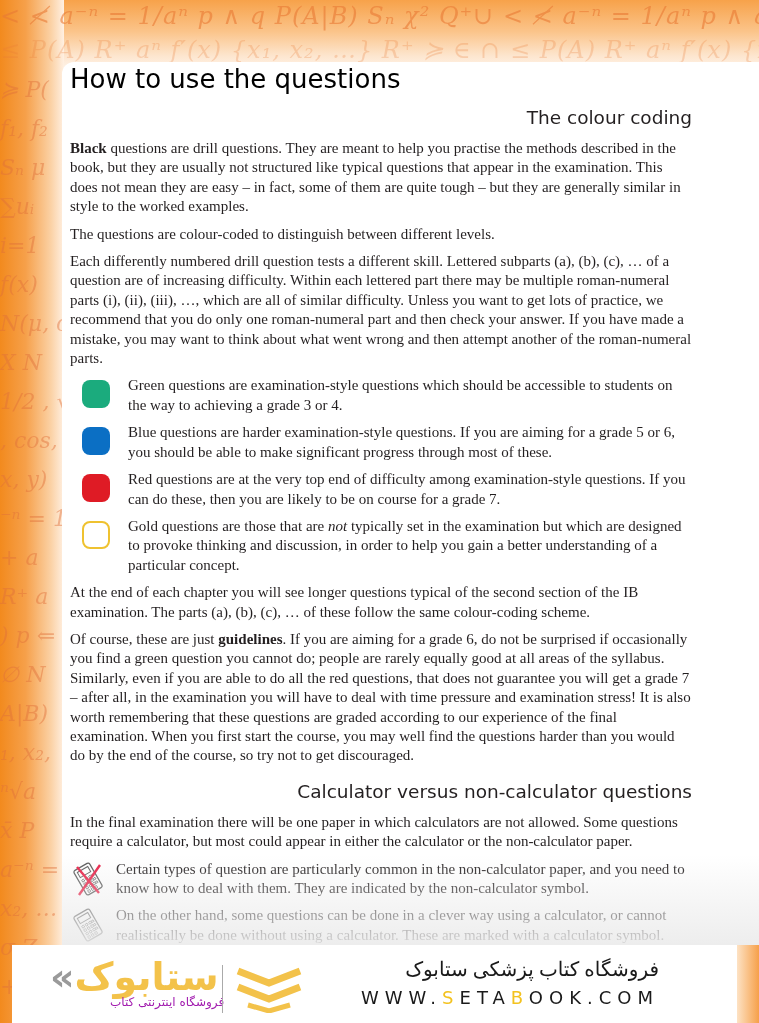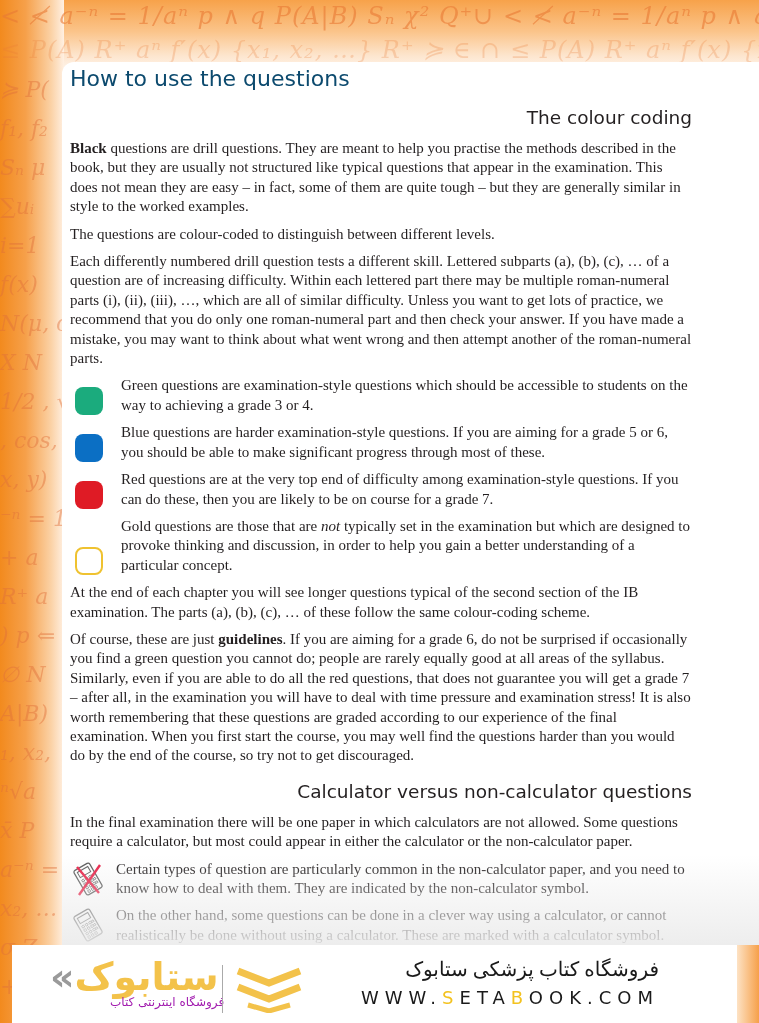--- a/index.html
+++ b/index.html
@@ -43,28 +43,28 @@
     position:absolute; left:62px; top:855px; width:697px; height:90px;
     background: linear-gradient(180deg, rgba(255,255,255,0) 0%, rgba(235,235,235,0.9) 100%);
     pointer-events:none;
   }
   .content {
     position:absolute; left:70px; top:66px; width:622px;
     color:#231f20; font-size:15px; line-height:19.4px;
   }
   h1.page-title {
     font-family:"DejaVu Sans", sans-serif; font-weight:normal;
-    color:#0c4a6e; font-size:22px; margin:0 0 14px 0; line-height:26px;
+    color:#000000; font-size:26px; margin:0 0 14px 0; line-height:26px;
   }
   h2.section {
     font-family:"DejaVu Sans", sans-serif; font-weight:normal;
     color:#231f20; font-size:18.5px; margin:0 0 9px 0; line-height:24px;text-align:right;
   }
   p { margin:0 0 8px 0; }
-  .legend-item { display:flex; align-items:flex-end; margin:0 0 8px 5px; }
+  .legend-item { display:flex; align-items:flex-start; margin:0 0 8px 12px; }
   .swatch {
     width:28px; height:28px; border-radius:8px; flex:0 0 28px;
     margin:4px 18px 0 0; box-sizing:border-box;
   }
   .legend-text { flex:1; }
   .icon-row { display:flex; align-items:flex-start; margin:0 0 8px 0; }
   .calc-icon { flex:0 0 36px; width:36px; height:36px; margin:1px 10px 0 0; }
   
   .banner {
     position:absolute; left:12px; top:945px; width:649px; height:78px; background:#fff;

